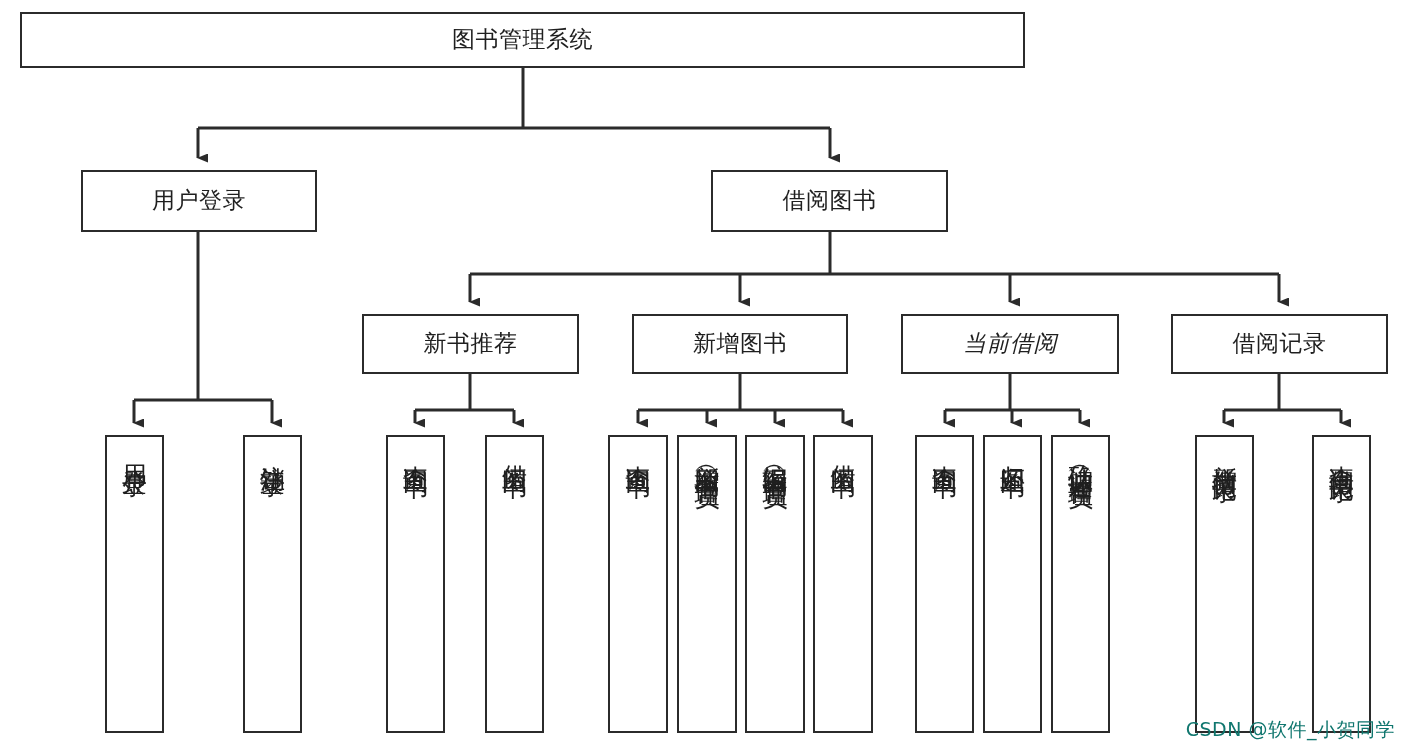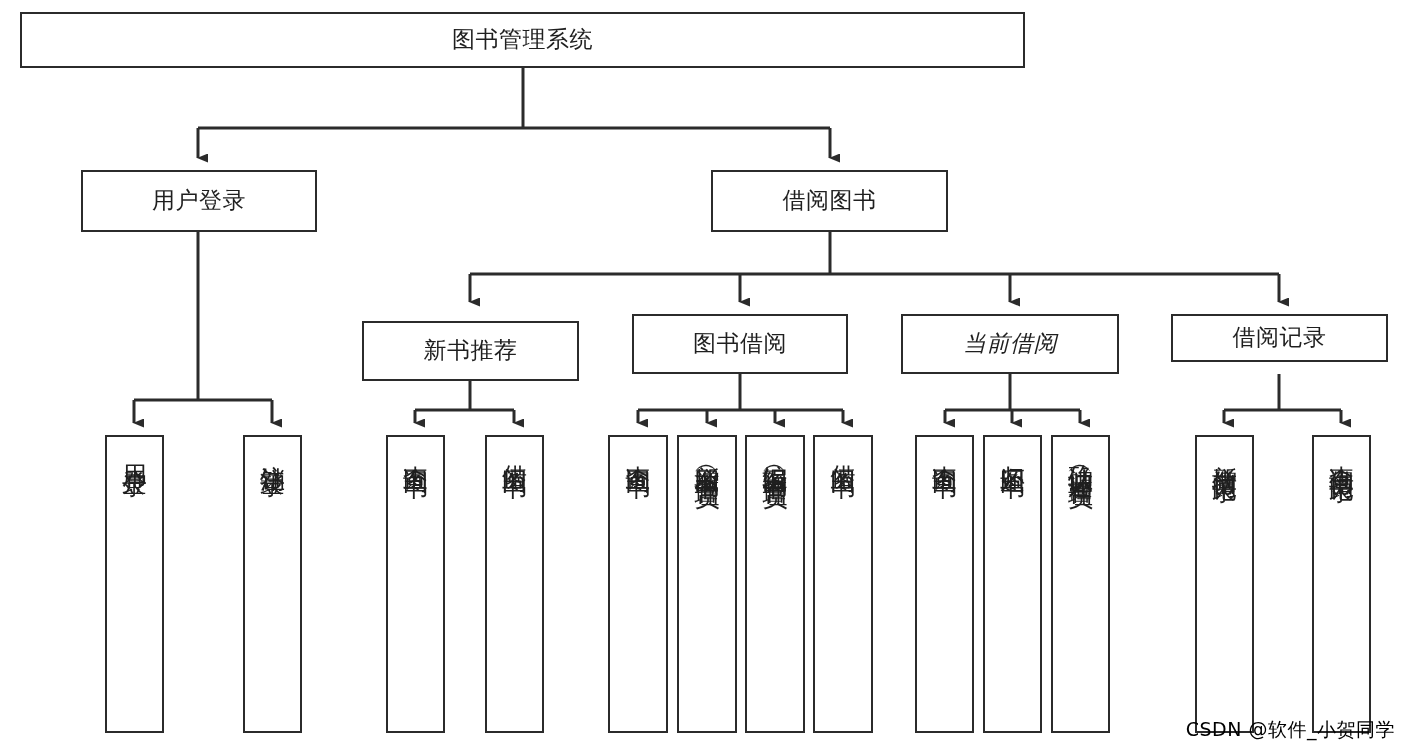--- a/index.html
+++ b/index.html
@@ -53,21 +53,21 @@
     text-orientation:upright;
     font-size:25px;
     letter-spacing:3px;
     line-height:1;
   }
   #watermark{
     position:absolute;
     right:10px;
     bottom:4px;
     font-size:19px;
-    color:#000000;
+    color:#0f766e;
     letter-spacing:0.5px;
     z-index:5;
     white-space:nowrap;
     font-family:"DejaVu Sans","Liberation Sans",sans-serif;
   }
 </style>
 </head>
 <body>
 
 <div id="canvas">
@@ -126,30 +126,30 @@
     <span class="label">图书管理系统</span>
   </div>
 
   <div class="node horizontal" style="left:81px; top:170px; width:236px; height:62px;">
     <span class="label">用户登录</span>
   </div>
   <div class="node horizontal" style="left:711px; top:170px; width:237px; height:62px;">
     <span class="label">借阅图书</span>
   </div>
 
-  <div class="node horizontal" style="left:362px; top:321px; width:217px; height:60px;">
+  <div class="node horizontal" style="left:362px; top:314px; width:217px; height:60px;">
     <span class="label">新书推荐</span>
   </div>
   <div class="node horizontal" style="left:632px; top:314px; width:216px; height:60px;">
-    <span class="label">图书借阅</span>
+    <span class="label">新增图书</span>
   </div>
   <div class="node horizontal" style="left:901px; top:314px; width:218px; height:60px;font-style:italic;">
     <span class="label">当前借阅</span>
   </div>
-  <div class="node horizontal" style="left:1171px; top:314px; width:217px; height:48px;">
+  <div class="node horizontal" style="left:1171px; top:314px; width:217px; height:60px;">
     <span class="label">借阅记录</span>
   </div>
 
   <div class="node vertical" style="left:105px; top:435px; width:59px; height:298px;">
     <span class="label">用户登录</span>
   </div>
   <div class="node vertical" style="left:243px; top:435px; width:59px; height:298px;">
     <span class="label">注销登录</span>
   </div>
 

